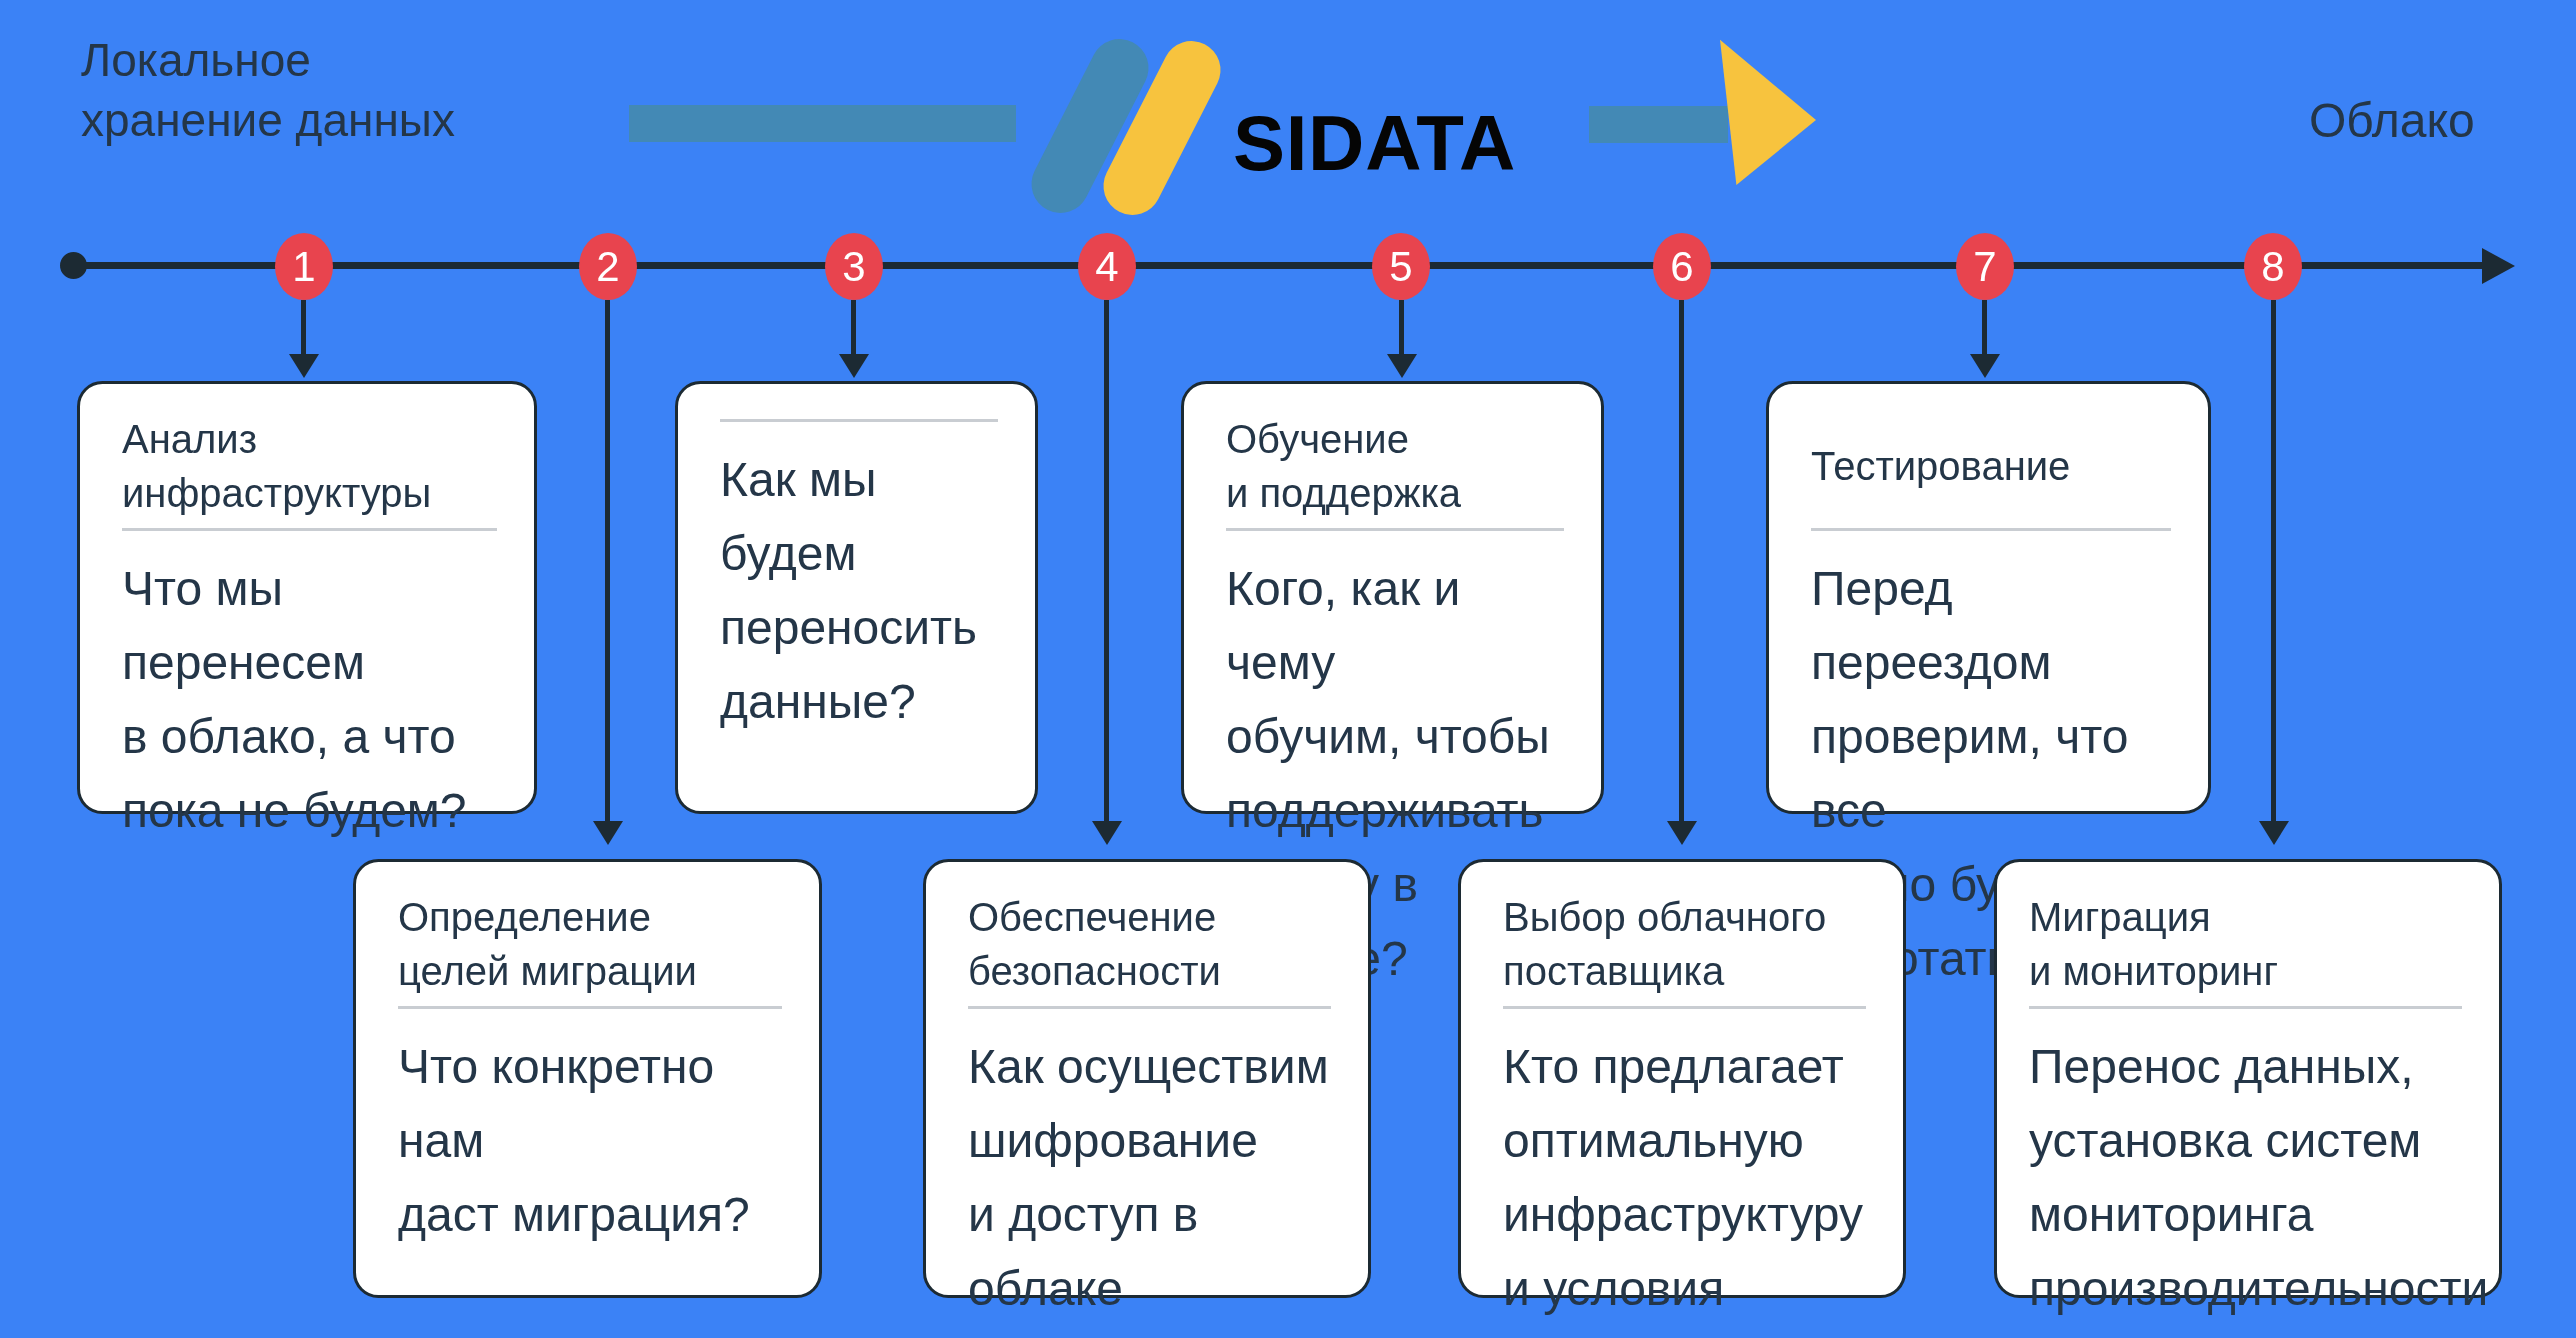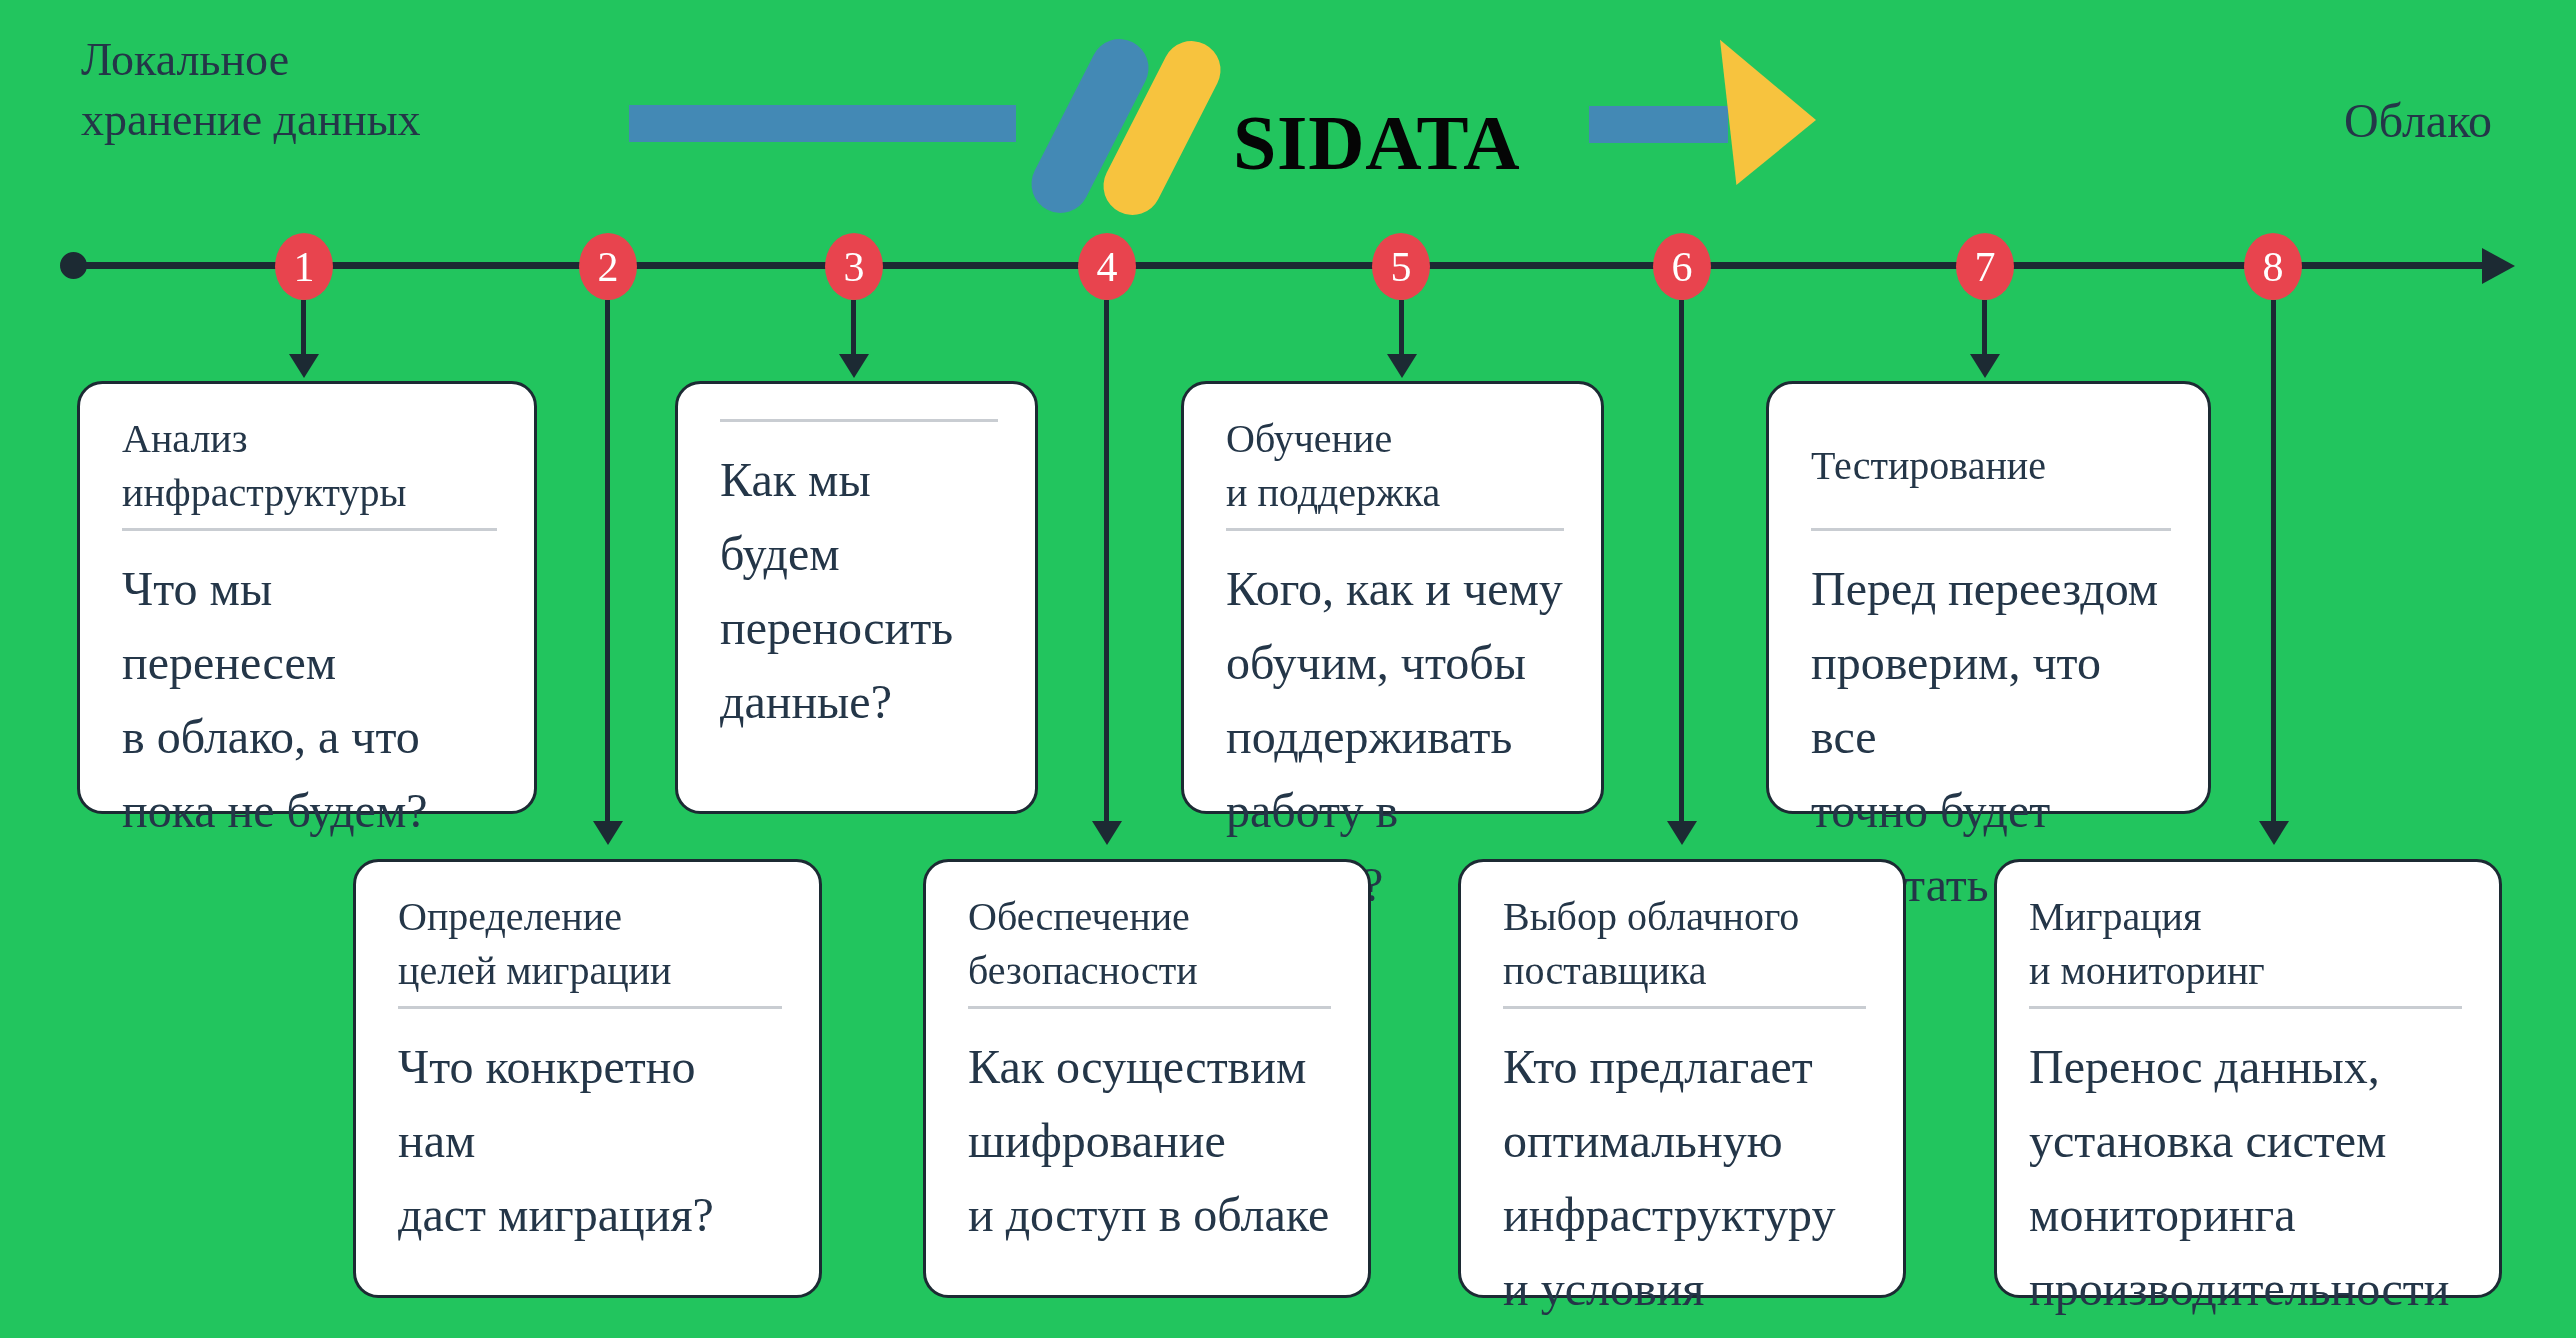--- a/index.html
+++ b/index.html
@@ -1,25 +1,25 @@
 <!DOCTYPE html>
 <html style="font-size:12px"><head>
 <meta charset="utf-8">
 <style>
   html,body{margin:0;padding:0;background:#ffffff;}
   .canvas{
-    position:relative;width:2576px;height:1338px;background:#22c55e;overflow:hidden;
-    font-family:Liberation Serif, serif;color:#243648;
+    position:relative;width:2576px;height:1338px;background:#3b82f6;overflow:hidden;
+    font-family:Liberation Sans, sans-serif;color:#243648;
   }
   .abs{position:absolute;}
   .pre{white-space:pre-line;}
 
   
   .hdr-left{left:81px;top:30px;font-size:46px;line-height:60px;font-weight:500;}
-  .hdr-right{left:2309px;top:93px;font-size:48px;font-weight:500;margin-left:35px;}
+  .hdr-right{left:2309px;top:93px;font-size:48px;font-weight:500;}
 
   
   .bar{background:#4389B5;height:37px;}
   .bar-left{left:629px;top:105px;width:387px;}
   .bar-right{left:1589px;top:106px;width:139px;}
   .slash{width:58px;height:188px;border-radius:30px;}
   .slash-blue{left:1061px;top:32px;background:#4389B5;transform:rotate(27deg);}
   .slash-yellow{left:1133px;top:34px;background:#F7C33E;transform:rotate(27deg);}
   .sidata{left:1233px;top:93px;font-size:78px;font-weight:800;letter-spacing:0.7px;line-height:1;color:#050505;margin-top:11px;}
   .big-arrow-head{left:1714px;top:36px;width:106px;height:152px;background:#F7C33E;

